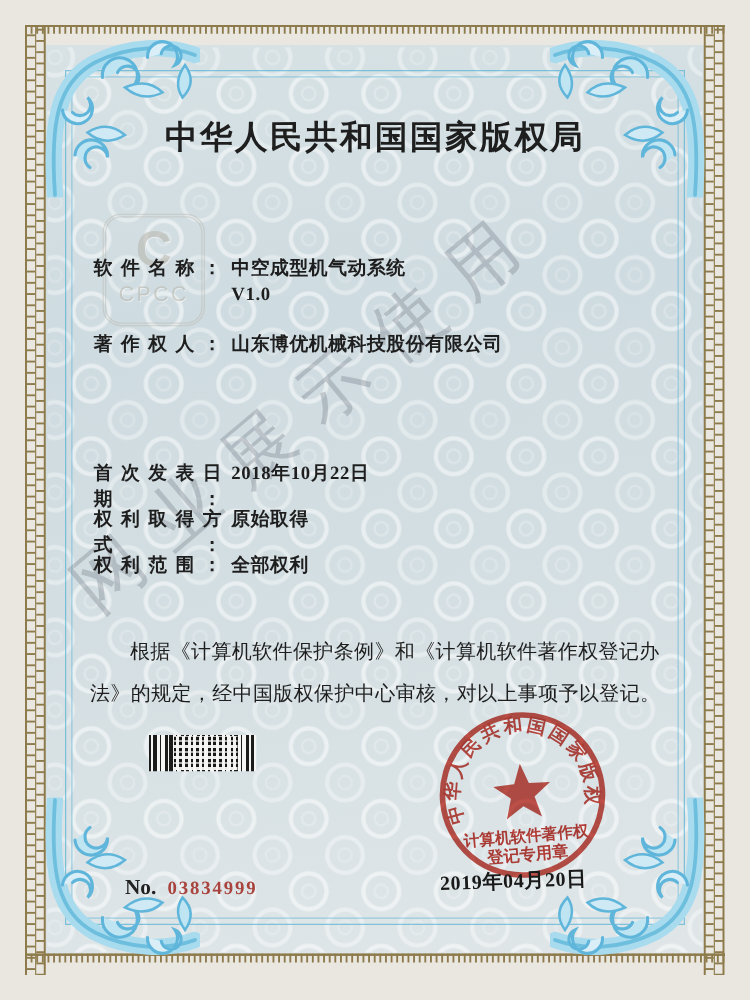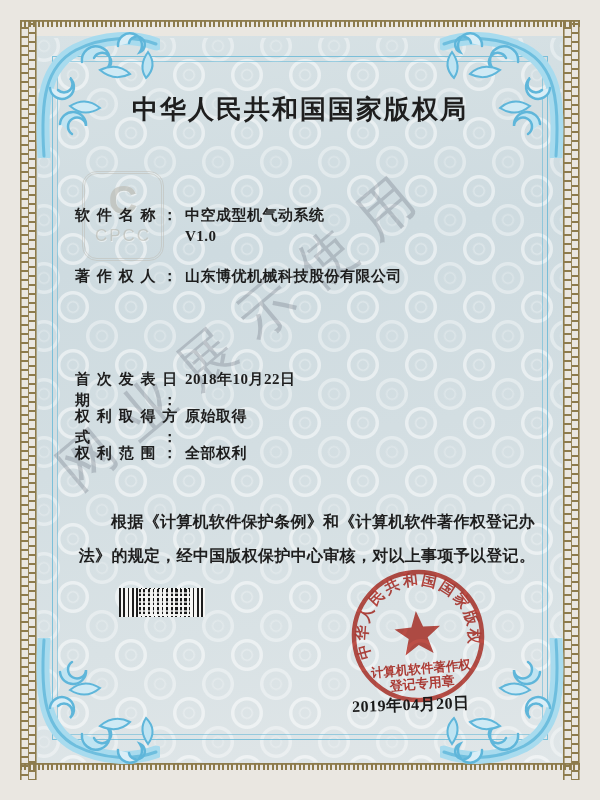--- a/index.html
+++ b/index.html
@@ -75,21 +75,21 @@
   .title{position:absolute;left:0;right:0;top:131px;margin:0;z-index:4;
     text-align:center;font-size:30px;font-weight:700;letter-spacing:1px;}
   .certno{position:absolute;right:135px;top:176px;z-index:4;font-size:13px;color:#2b2b2b;font-weight:600;}
   .certno .v{margin-left:10px;}
   .field{position:absolute;left:75px;right:54px;z-index:4;font-size:15px;font-weight:600;line-height:21px;}
   .flabel{display:inline-block;width:102px;text-align:justify;text-align-last:justify;letter-spacing:-.3px;vertical-align:top;}
   .fvalue{display:inline-block;margin-left:8px;vertical-align:top;letter-spacing:.5px;}
   .f1{top:205px;} .f2{top:266px;} .f3{top:331px;} .f4{top:369px;}
   .f5{top:406px;} .f6{top:443px;} .f7{top:480px;}
   .statement{position:absolute;left:72px;right:58px;top:505px;margin:0;z-index:4;
-    font-size:16px;font-weight:700;line-height:34px;text-indent:2em;letter-spacing:.3px;text-align:center;}
+    font-size:16px;font-weight:400;line-height:34px;text-indent:2em;letter-spacing:.3px;}
   
   .barcode{position:absolute;left:119px;top:588px;width:86px;height:29px;z-index:4;
     background:repeating-linear-gradient(90deg,#1c1c1c 0 2px,#f6f6f4 2px 3.6px,#1c1c1c 3.6px 6.4px,#f6f6f4 6.4px 8.8px,#1c1c1c 8.8px 9.8px,#f6f6f4 9.8px 13px);}
   .bmatrix{position:absolute;left:20px;right:15px;top:1px;bottom:1px;
     background-image:
       repeating-linear-gradient(0deg,rgba(246,246,244,.95) 0 2.1px,rgba(0,0,0,0) 2.1px 4.4px,rgba(246,246,244,.65) 4.4px 6.2px,rgba(0,0,0,0) 6.2px 8.9px),
       repeating-linear-gradient(90deg,#181818 0 2.2px,#f2f2f0 2.2px 4.5px,#181818 4.5px 6.3px,#f4f4f2 6.3px 9.1px);}
   
   .serial{position:absolute;left:100px;top:700px;z-index:4;}
   .serial .lbl{font-size:17px;font-weight:700;color:#222;}
@@ -173,20 +173,23 @@
   <div class="field f5">
     <span class="flabel">权利取得方式：</span><span class="fvalue">原始取得</span>
   </div>
 
   <p class="statement">根据《计算机软件保护条例》和《计算机软件著作权登记办法》的规定，经中国版权保护中心审核，对以上事项予以登记。</p>
 
   <div class="barcode">
     <div class="bmatrix"></div>
   </div>
 
+  <div class="serial">
+    <span class="lbl">No.</span><span class="num">03834999</span>
+  </div>
 
   <svg class="seal" viewBox="0 0 170 170">
     <defs>
       <path id="sealArc" d="M 37.1 102.4 A 51 51 0 1 1 132.9 102.4" fill="none"></path>
     </defs>
     <circle cx="85" cy="85" r="64" fill="none" stroke="#c23a30" stroke-width="4.5" opacity=".92"></circle>
     <polygon points="85,60 90.9,75.9 107.8,76.6 94.5,87.1 99.1,103.4 85,94 70.9,103.4 75.5,87.1 62.2,76.6 79.1,75.9" fill="#c23a30" opacity=".92"></polygon>
     <text font-size="15" font-weight="bold" fill="#c0362e" letter-spacing="2.5" opacity=".95">
       <textPath href="#sealArc">中华人民共和国国家版权局</textPath>
     </text>

